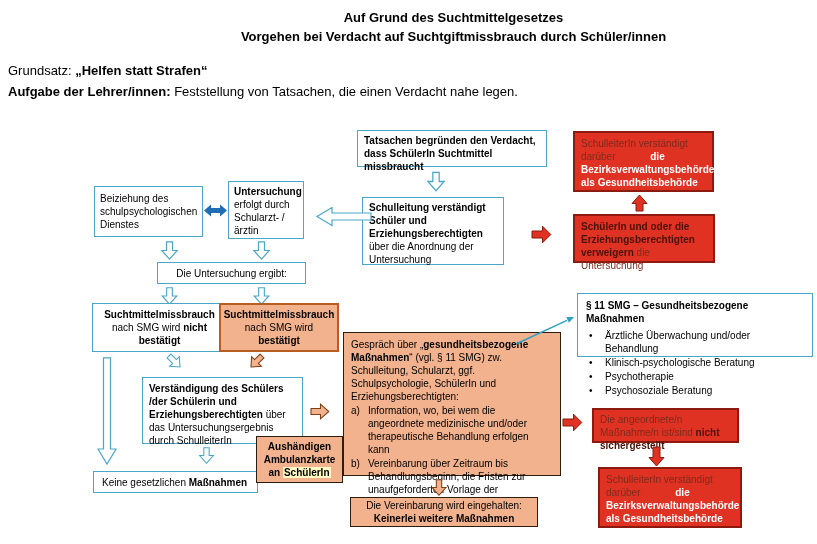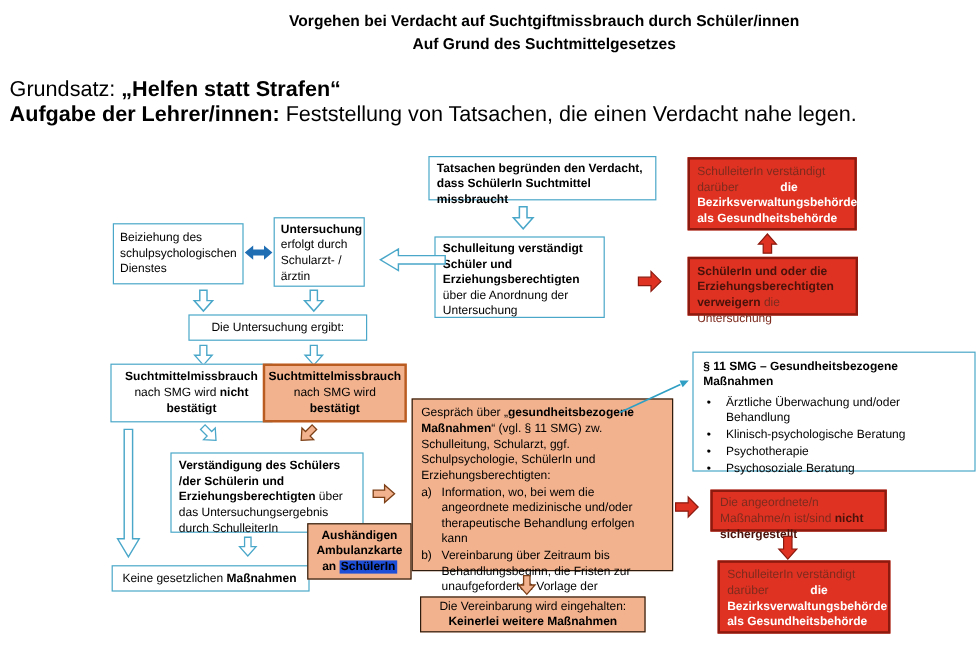--- a/index.html
+++ b/index.html
@@ -3,47 +3,47 @@
 <meta charset="utf-8">
 <style>
   html,body { margin:0; padding:0; background:#ffffff; }
   .page {
     position:relative; width:817px; height:544px; background:#ffffff;
     font-family:"Liberation Sans", sans-serif; color:#000; overflow:hidden;
   }
   .abs { position:absolute; box-sizing:border-box; }
   .hdr-title { left:90px; right:0; top:9px; text-align:center;
     font-size:13px; font-weight:bold; line-height:1.45; }
-  .hdr-line { font-size:18px; line-height:1.3; }
+  .hdr-line { font-size:13px; line-height:1.3; }
   .box { position:absolute; box-sizing:border-box; font-size:10px; line-height:1.3;
     padding:3px 6px; }
   .blue  { background:#fff; border:1.4px solid #4aa7c9; }
   .salmon{ background:#f2b28e; border:1.4px solid #b85c22; }
   .salmon-dark { background:#f2b28e; border:1.6px solid #2e1d0e; }
   .redbx { background:#e03222; border:2px solid #8c1a0e; color:#7d2b1e; }
   .redbx b.wt { color:#ffffff;margin-left:32px; }
   .redbx b.dk { color:#4a120a; }
   .ctr { display:flex; align-items:center; justify-content:center; text-align:center; }
   .vctr { display:flex; align-items:center; }
   .item { display:flex; margin-top:1px; }
   .item .lbl { width:17px; flex:0 0 17px; }
   ul.smg { margin:4px 0 0 0; padding:0; list-style:none; }
   ul.smg li { display:flex; margin-top:1px; }
   ul.smg li .bullet { width:16px; flex:0 0 16px; text-align:left; padding-left:3px; }
-  .hl { background:#1d4ed8; padding:0 1px; }
+  .hl { background:#fef9c3; padding:0 1px; }
   svg.arrow { position:absolute; overflow:visible; }
 </style>
 </head>
 <body>
 
 <div class="page">
 
   <div class="abs hdr-title">
+    <div>Auf Grund des Suchtmittelgesetzes</div>
     <div>Vorgehen bei Verdacht auf Suchtgiftmissbrauch durch Schüler/innen</div>
-    <div>Auf Grund des Suchtmittelgesetzes</div>
   </div>
   <div class="abs hdr-line" style="left:8px; top:63px;">
     <span>Grundsatz: </span><b>„Helfen statt Strafen“</b>
   </div>
   <div class="abs hdr-line" style="left:8px; top:84px;">
     <b>Aufgabe der Lehrer/innen: </b><span>Feststellung von Tatsachen, die einen Verdacht nahe legen.</span>
   </div>
 
   <div class="box blue" style="left:357px; top:130px; width:190px; height:37px;">
     <b>Tatsachen begründen den Verdacht, dass SchülerIn Suchtmittel missbraucht</b>
@@ -163,21 +163,21 @@
 
   <div class="box salmon-dark ctr" style="left:350px; top:497px; width:188px; height:30px; padding:1px;">
     <span><span>Die Vereinbarung wird eingehalten:</span><br><b>Keinerlei weitere Maßnahmen</b></span>
   </div>
 
   <svg class="arrow" style="left:512px; top:311px;" width="66" height="36" viewBox="0 0 66 36">
     <line x1="4" y1="33" x2="55" y2="9.4" stroke="#2f9fc4" stroke-width="1.4"></line>
     <polygon points="62,6 56.9,11.8 54.3,6" fill="#2f9fc4"></polygon>
   </svg>
 
-  <div class="box blue" style="left:577px; top:293px; width:236px; height:100px; padding:5px 8px;">
+  <div class="box blue" style="left:577px; top:293px; width:236px; height:64px; padding:5px 8px;">
     <b>§ 11 SMG – Gesundheitsbezogene Maßnahmen</b>
     <ul class="smg">
       <li>
           <span class="bullet">•</span>
           <span>Ärztliche Überwachung und/oder Behandlung</span>
         </li>
       <li>
           <span class="bullet">•</span>
           <span>Klinisch-psychologische Beratung</span>
         </li>

